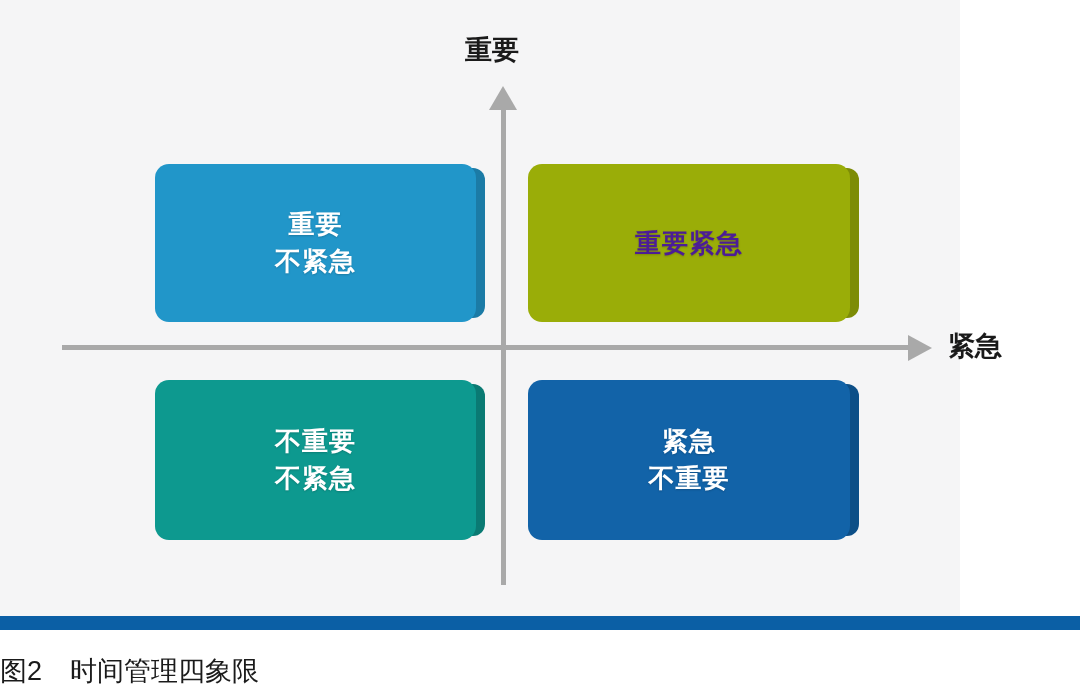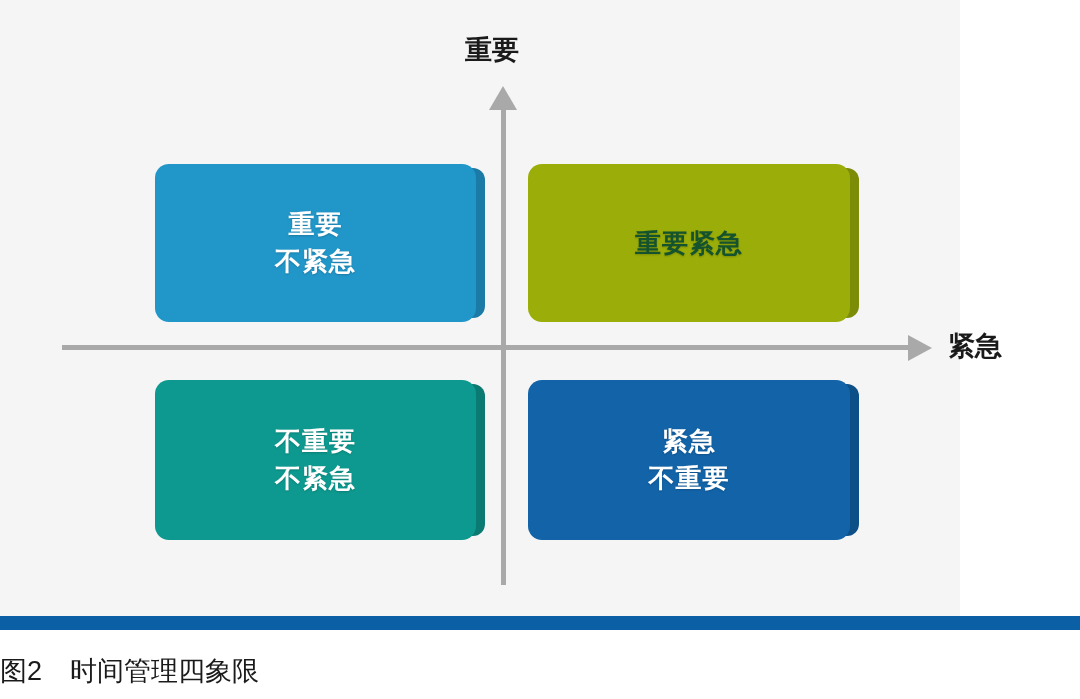--- a/index.html
+++ b/index.html
@@ -173,21 +173,21 @@
       <div class="quad-face" style="background: rgb(33, 150, 201);"></div>
       <div class="quad-text" style="color: rgb(255, 255, 255);">
         <div>重要</div>
         <div>不紧急</div>
       </div>
     </div>
 
     <div class="quad quad-tr">
       <div class="quad-edge" style="background: rgb(125, 140, 6);"></div>
       <div class="quad-face" style="background: rgb(154, 173, 8);"></div>
-      <div class="quad-text" style="color: #14532d;">
+      <div class="quad-text" style="color: #4c1d95;">
         <div>重要紧急</div>
       </div>
     </div>
 
     <div class="quad quad-bl">
       <div class="quad-edge" style="background: rgb(10, 122, 115);"></div>
       <div class="quad-face" style="background: rgb(13, 153, 143);"></div>
       <div class="quad-text" style="color: rgb(255, 255, 255);">
         <div>不重要</div>
         <div>不紧急</div>

